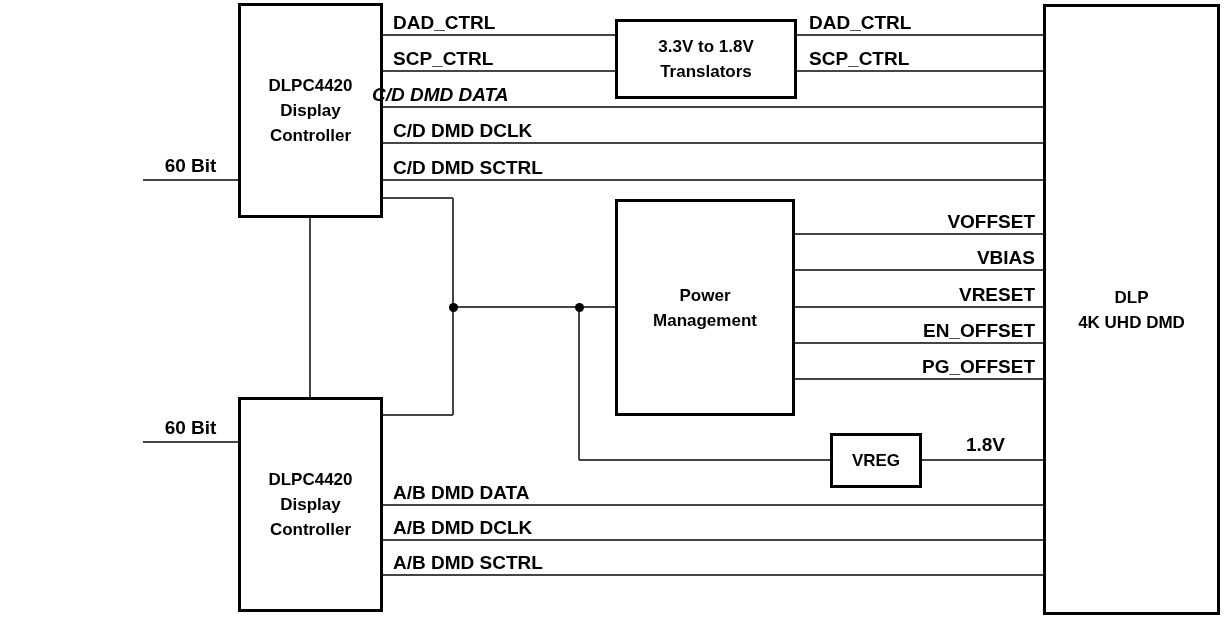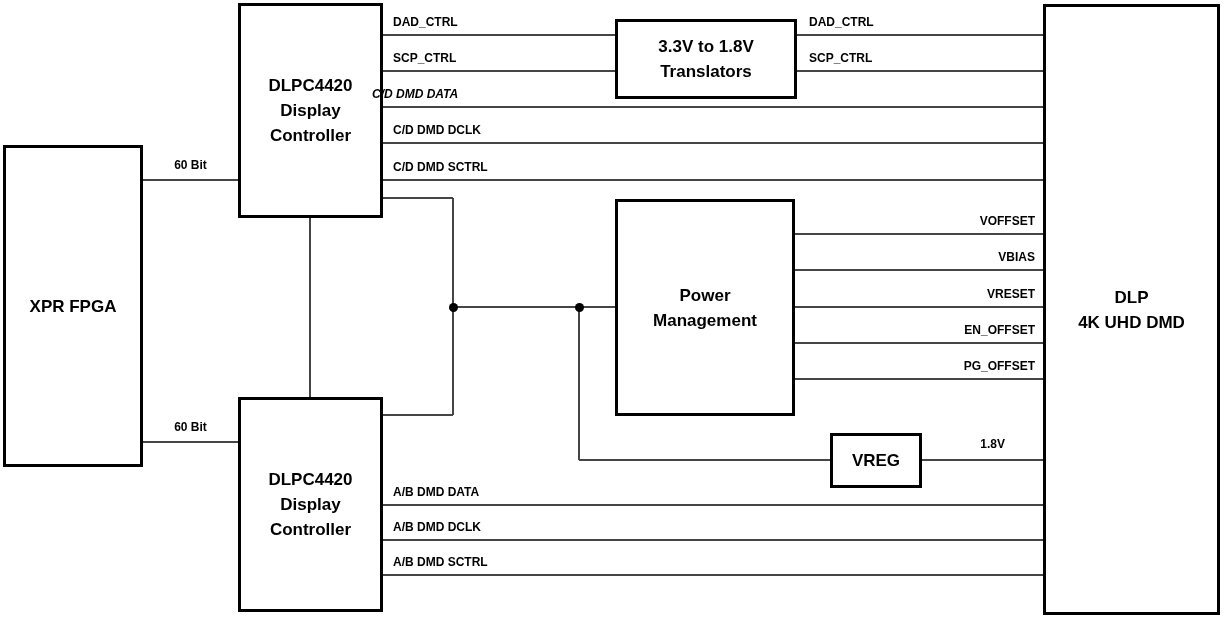--- a/index.html
+++ b/index.html
@@ -36,21 +36,21 @@
   .junction {
     position: absolute;
     width: 9px;
     height: 9px;
     border-radius: 50%;
     background: #000000;
     z-index: 2;
   }
   .siglabel {
     position: absolute;
-    font-size: 12px;
+    font-size: 19px;
     font-weight: bold;
     line-height: 21px;
     height: 21px;
     white-space: nowrap;
     z-index: 4;
   }
 </style>
 </head>
 <body>
 
@@ -75,23 +75,20 @@
     <div class="wire" style="left: 579px; top: 459px; width: 251px; height: 2px; background: rgb(69, 69, 69);"></div>
     <div class="wire" style="left: 922px; top: 459px; width: 121px; height: 2px; background: rgb(69, 69, 69);"></div>
     <div class="wire" style="left: 383px; top: 504px; width: 660px; height: 2px; background: rgb(69, 69, 69);"></div>
     <div class="wire" style="left: 383px; top: 539px; width: 660px; height: 2px; background: rgb(69, 69, 69);"></div>
     <div class="wire" style="left: 383px; top: 574px; width: 660px; height: 2px; background: rgb(69, 69, 69);"></div>
     <div class="wire" style="left: 309px; top: 218px; width: 2px; height: 179px; background: rgb(69, 69, 69);"></div>
     <div class="wire" style="left: 452px; top: 198px; width: 2px; height: 217px; background: rgb(69, 69, 69);"></div>
     <div class="wire" style="left: 578px; top: 307px; width: 2px; height: 153px; background: rgb(69, 69, 69);"></div>
     <div class="junction" style="left: 449px; top: 303px; background: rgb(0, 0, 0);"></div>
     <div class="junction" style="left: 575px; top: 303px; background: rgb(0, 0, 0);"></div>
-    <div class="block" style="left: 3px; top: 145px; width: 140px; height: 322px; border-color: rgb(0, 0, 0);">
-      <span>XPR FPGA</span>
-    </div>
     <div class="block" style="left: 238px; top: 3px; width: 145px; height: 215px; border-color: rgb(0, 0, 0);">
       <span>DLPC4420</span>
       <span>Display</span>
       <span>Controller</span>
     </div>
     <div class="block" style="left: 615px; top: 19px; width: 182px; height: 80px; border-color: rgb(0, 0, 0);">
       <span>3.3V to 1.8V</span>
       <span>Translators</span>
     </div>
     <div class="block" style="left: 615px; top: 199px; width: 180px; height: 217px; border-color: rgb(0, 0, 0);">

